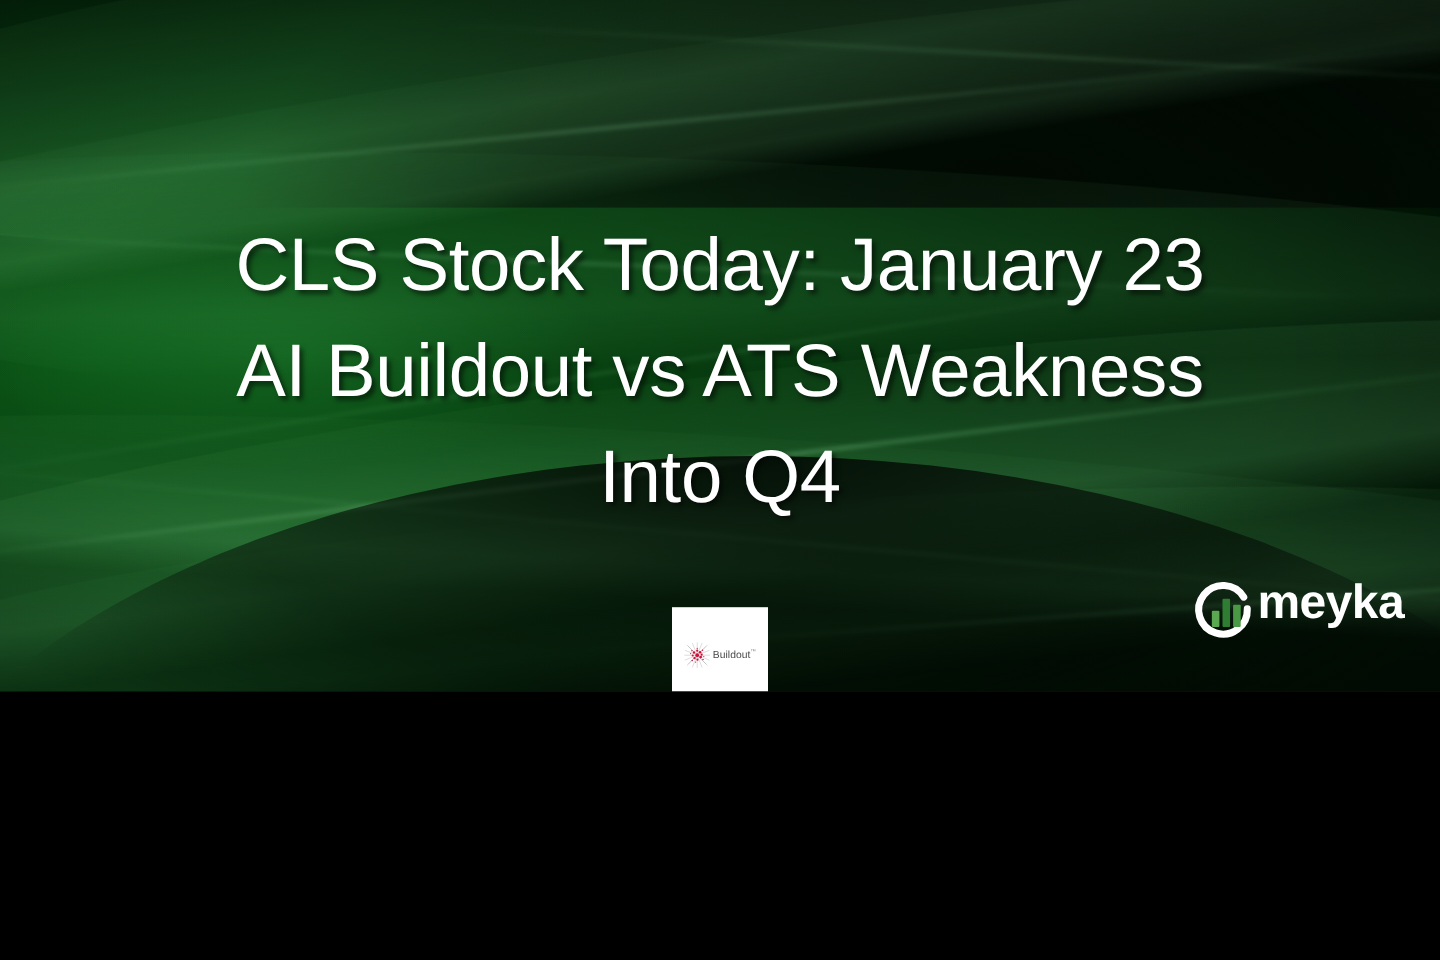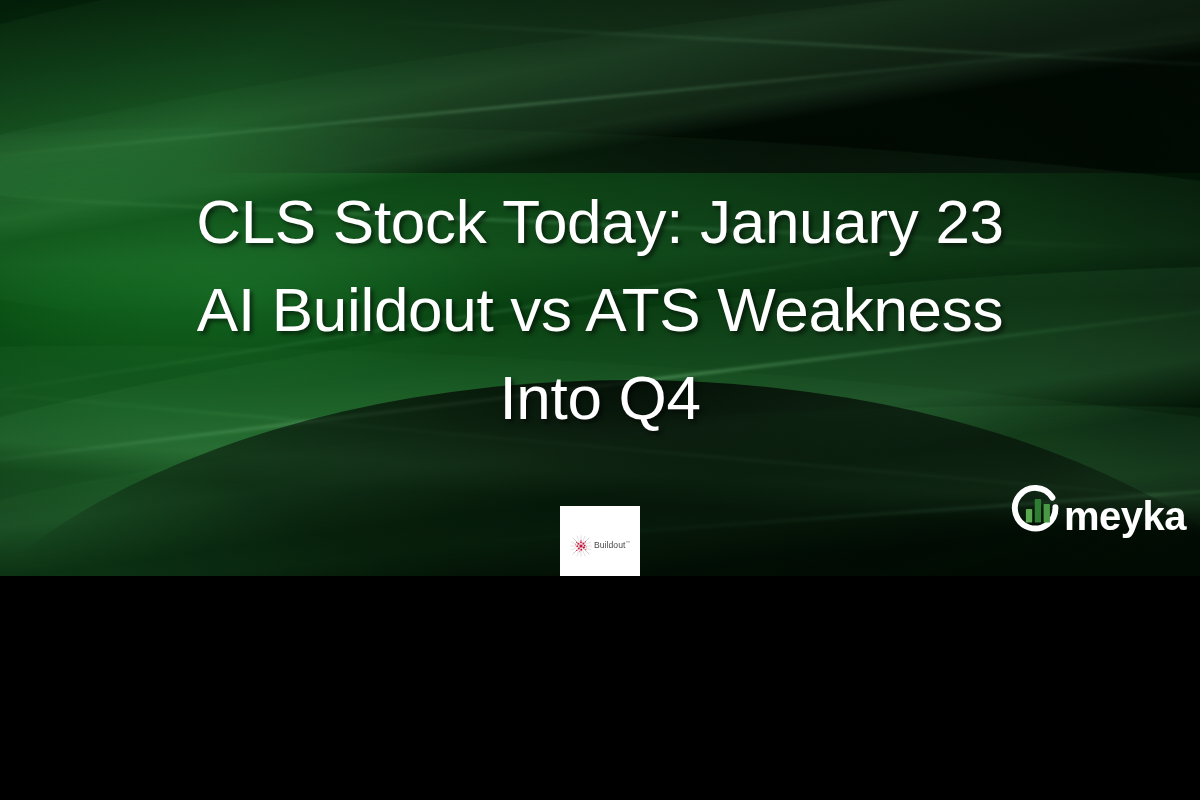--- a/index.html
+++ b/index.html
@@ -147,24 +147,24 @@
     color:#4a4a4a;
     letter-spacing:0.05px;
     white-space:nowrap;
     line-height:1;
   }
   .tm { font-size:4.5px; vertical-align:super; color:#7a7a7a; }
 
   
   .brand {
     position:absolute;
-    right:14px;
+    right:30px;
     bottom:40px;
     display:flex;
-    align-items:flex-end;
+    align-items:flex-start;
     gap:1px;
   }
   .brand-mark { width:54px; height:54px; flex:0 0 auto; display:block; }
   .brand-word {
     color:#ffffff;
     font-size:40px;
     font-weight:700;
     letter-spacing:-0.5px;
     line-height:1;
     font-family:"Liberation Sans", sans-serif;

